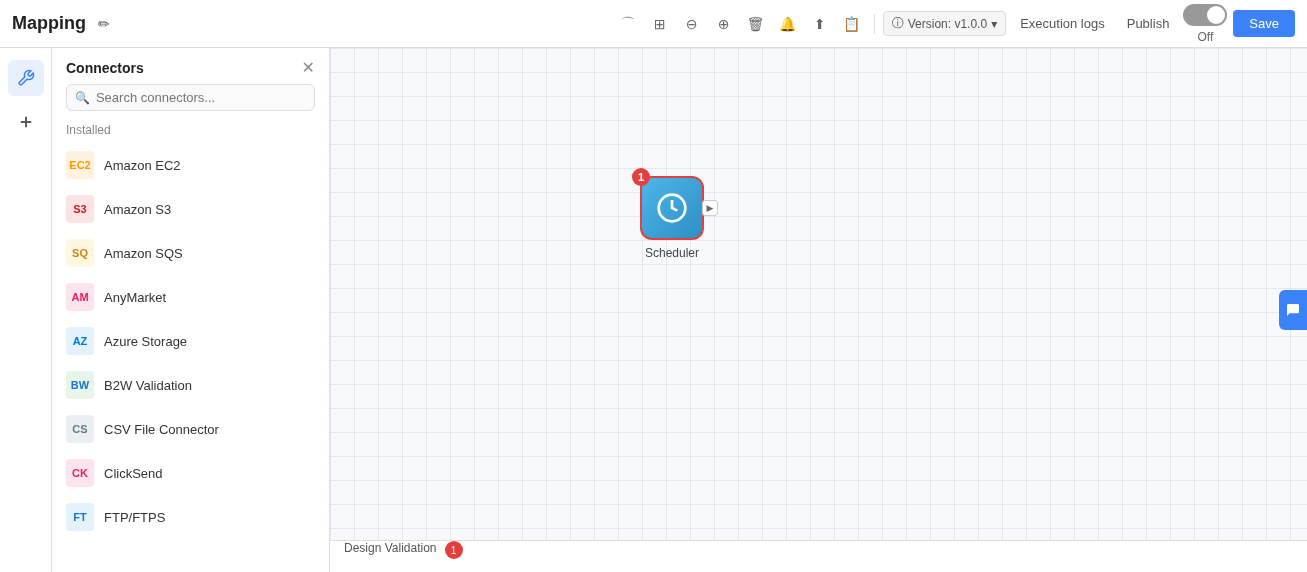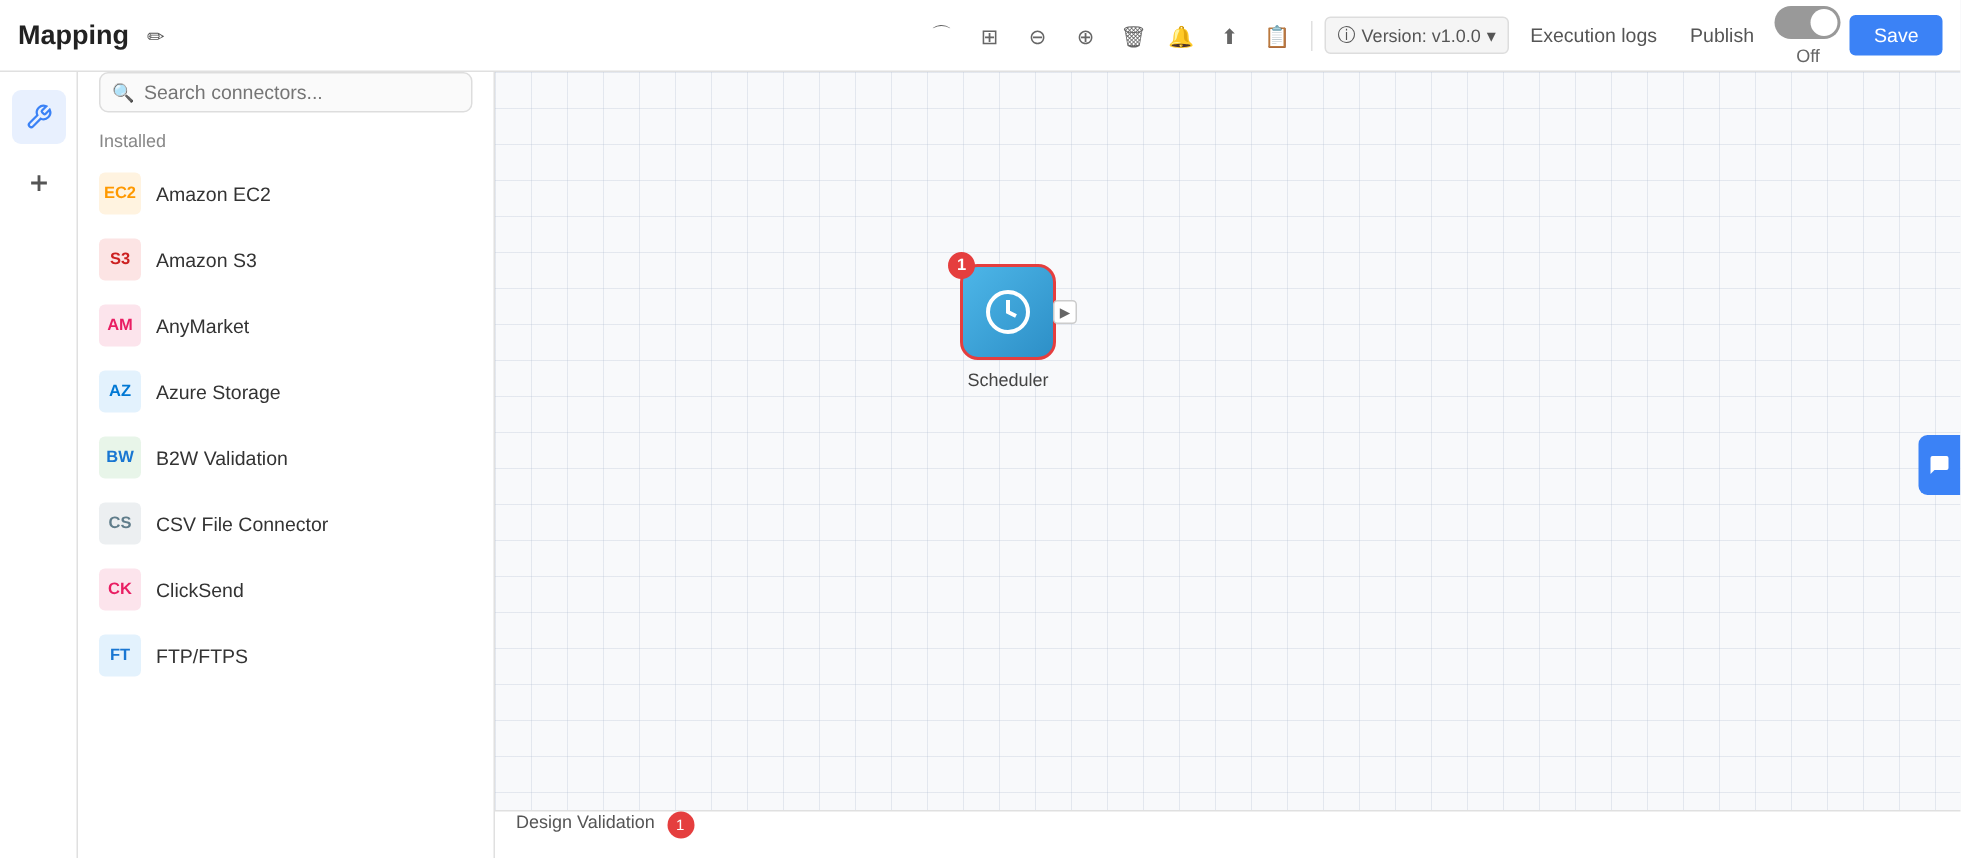--- a/index.html
+++ b/index.html
@@ -369,33 +369,41 @@
     </div>
     <div class="left-sidebar-btn">
       <svg width="18" height="18" viewBox="0 0 24 24" fill="none" stroke="currentColor" stroke-width="2.5">
         <line x1="12" y1="5" x2="12" y2="19"></line>
           <line x1="5" y1="12" x2="19" y2="12"></line>
       </svg>
     </div>
   </div>
 
   <div class="connectors-panel">
+    <div class="connectors-header">
+      <span class="connectors-title">Connectors</span>
+      <span class="connectors-close">✕</span>
+    </div>
     <div class="connectors-search">
       <span class="search-icon-inner">🔍</span>
       <input class="search-input" type="text" placeholder="Search connectors..." style="">
     </div>
     <div class="connectors-section-label">Installed</div>
     <div class="connectors-list" id="connectors-list">
         <div class="connector-item">
           <div class="connector-icon" style="background: rgb(255, 243, 224); color: rgb(255, 153, 0); font-size: 11px; font-weight: bold;">EC2</div>
           <span class="connector-name">Amazon EC2</span>
         </div>
         <div class="connector-item">
           <div class="connector-icon" style="background: rgb(252, 228, 228); color: rgb(204, 33, 33); font-size: 11px; font-weight: bold;">S3</div>
           <span class="connector-name">Amazon S3</span>
+        </div>
+        <div class="connector-item">
+          <div class="connector-icon" style="background: rgb(255, 248, 225); color: rgb(212, 130, 26); font-size: 11px; font-weight: bold;">SQ</div>
+          <span class="connector-name">Amazon SQS</span>
         </div>
         <div class="connector-item">
           <div class="connector-icon" style="background: rgb(252, 228, 236); color: rgb(233, 30, 99); font-size: 11px; font-weight: bold; text-align: center;">AM</div>
           <span class="connector-name">AnyMarket</span>
         </div>
         <div class="connector-item">
           <div class="connector-icon" style="background: rgb(227, 242, 253); color: rgb(0, 120, 212); font-size: 11px; font-weight: bold;">AZ</div>
           <span class="connector-name">Azure Storage</span>
         </div>
         <div class="connector-item">

